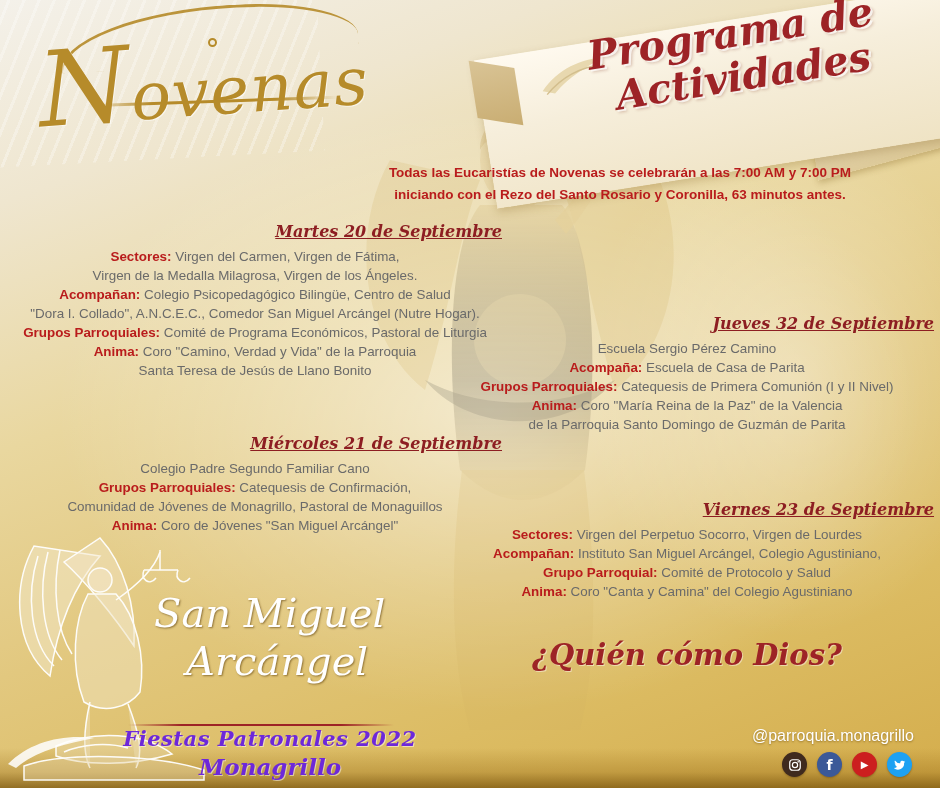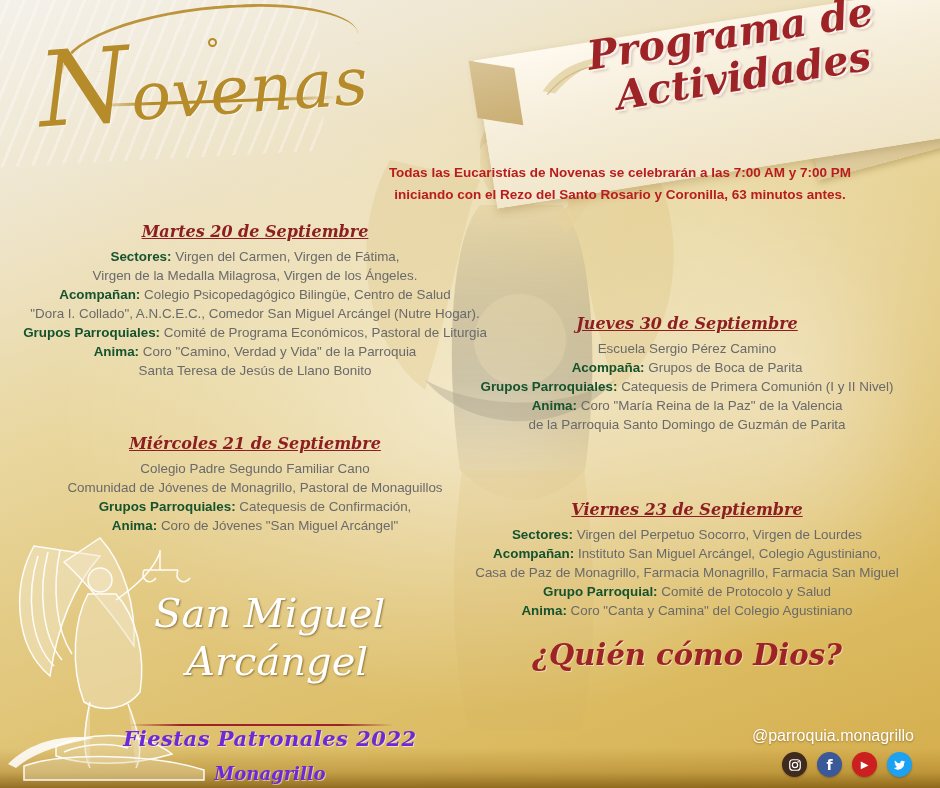--- a/index.html
+++ b/index.html
@@ -133,25 +133,25 @@
   }
 
   
   .block { position:absolute; }
   .block-title {
     font-family:"DejaVu Serif", serif;
     font-weight:bold; font-style:italic;
     font-size:16px;
     color:#8d1e22;
     text-decoration:underline;
-    text-align:center;
+    text-align:right;
     margin-bottom:6px;
   }
   .block-lines { text-align:center; font-size:13.4px; line-height:1.42; color:#6a6a6a; }
-  .block-lines .lbl { color:#14532d; font-weight:bold; }
+  .block-lines .lbl { color:#b91c1c; font-weight:bold; }
   .block-lines p { margin:0; }
 
   #block-mar { left:8px; top:222px; width:494px; }
   #block-mie { left:8px; top:434px; width:494px; }
   #block-jue { left:440px; top:314px; width:494px; }
   #block-vie { left:440px; top:500px; width:494px; }
 
   
   .emblem { position:absolute; left:4px; top:516px; width:380px; height:268px; }
   .emblem svg { display:block; }
@@ -165,21 +165,21 @@
 
   .fiestas {
     position:absolute; left:120px; top:726px; width:300px;
     text-align:center;
     font-family:"DejaVu Serif", serif;
     font-weight:bold; font-style:italic;
     color:#6d28d9;
     text-shadow: 1px 1px 0 rgba(255,255,255,.5);
   }
   .fiestas-l1 { font-size:21px; letter-spacing:.5px; }
-  .fiestas-l2 { font-size:18px; margin-top:12px; }
+  .fiestas-l2 { font-size:23px; margin-top:2px; }
   .fiestas-rule {
     position:absolute; left:128px; top:724px; width:266px; height:2px;
     background:linear-gradient(90deg, rgba(157,35,38,0), #9d2326 20%, #9d2326 80%, rgba(157,35,38,0));
   }
   .wing-small { position:absolute; left:6px; top:730px; width:90px; height:40px; opacity:.95; }
 
   
   .motto {
     position:absolute; left:440px; top:638px; width:494px;
     text-align:center;
@@ -289,43 +289,42 @@
       <p><span class="lbl">Grupos Parroquiales:</span> <span>Comité de Programa Económicos, Pastoral de Liturgia</span></p>
       <p><span class="lbl">Anima:</span> <span>Coro "Camino, Verdad y Vida" de la Parroquia</span></p>
       <p><span class="lbl"></span><span>Santa Teresa de Jesús de Llano Bonito</span></p>
     </div>
   </div>
 
   <div class="block" id="block-mie">
     <div class="block-title">Miércoles 21 de Septiembre</div>
     <div class="block-lines">
       <p><span class="lbl"></span><span>Colegio Padre Segundo Familiar Cano</span></p>
+      <p><span class="lbl">Grupos Parroquiales:</span> <span>Catequesis de Confirmación,</span></p>
       <p><span class="lbl"></span><span>Comunidad de Jóvenes de Monagrillo, Pastoral de Monaguillos</span></p>
-      <p><span class="lbl">Grupos Parroquiales:</span> <span>Catequesis de Confirmación,</span></p>
       <p><span class="lbl">Anima:</span> <span>Coro de Jóvenes "San Miguel Arcángel"</span></p>
     </div>
   </div>
 
   <div class="block" id="block-jue">
-    <div class="block-title">Jueves 30 de Septiembre</div>
+    <div class="block-title">Jueves 32 de Septiembre</div>
     <div class="block-lines">
       <p><span class="lbl"></span><span>Escuela Sergio Pérez Camino</span></p>
-      <p><span class="lbl">Acompaña:</span> <span>Grupos de Boca de Parita</span></p>
+      <p><span class="lbl">Acompaña:</span> <span>Escuela de Casa de Parita</span></p>
       <p><span class="lbl">Grupos Parroquiales:</span> <span>Catequesis de Primera Comunión (I y II Nivel)</span></p>
       <p><span class="lbl">Anima:</span> <span>Coro "María Reina de la Paz" de la Valencia</span></p>
       <p><span class="lbl"></span><span>de la Parroquia Santo Domingo de Guzmán de Parita</span></p>
     </div>
   </div>
 
   <div class="block" id="block-vie">
     <div class="block-title">Viernes 23 de Septiembre</div>
     <div class="block-lines">
       <p><span class="lbl">Sectores:</span> <span>Virgen del Perpetuo Socorro, Virgen de Lourdes</span></p>
       <p><span class="lbl">Acompañan:</span> <span>Instituto San Miguel Arcángel, Colegio Agustiniano,</span></p>
-      <p><span class="lbl"></span><span>Casa de Paz de Monagrillo, Farmacia Monagrillo, Farmacia San Miguel</span></p>
       <p><span class="lbl">Grupo Parroquial:</span> <span>Comité de Protocolo y Salud</span></p>
       <p><span class="lbl">Anima:</span> <span>Coro "Canta y Camina" del Colegio Agustiniano</span></p>
     </div>
   </div>
 
   <div class="emblem">
     <svg viewBox="0 0 380 268" xmlns="http://www.w3.org/2000/svg">
       <g stroke="#ffffff" stroke-width="1.5" fill="none" opacity=".95">
 
         <path d="M30 30 C 8 70, 10 130, 46 160 C 52 120, 66 74, 96 40 Z" fill="#f3e7c9" fill-opacity=".55"></path>

